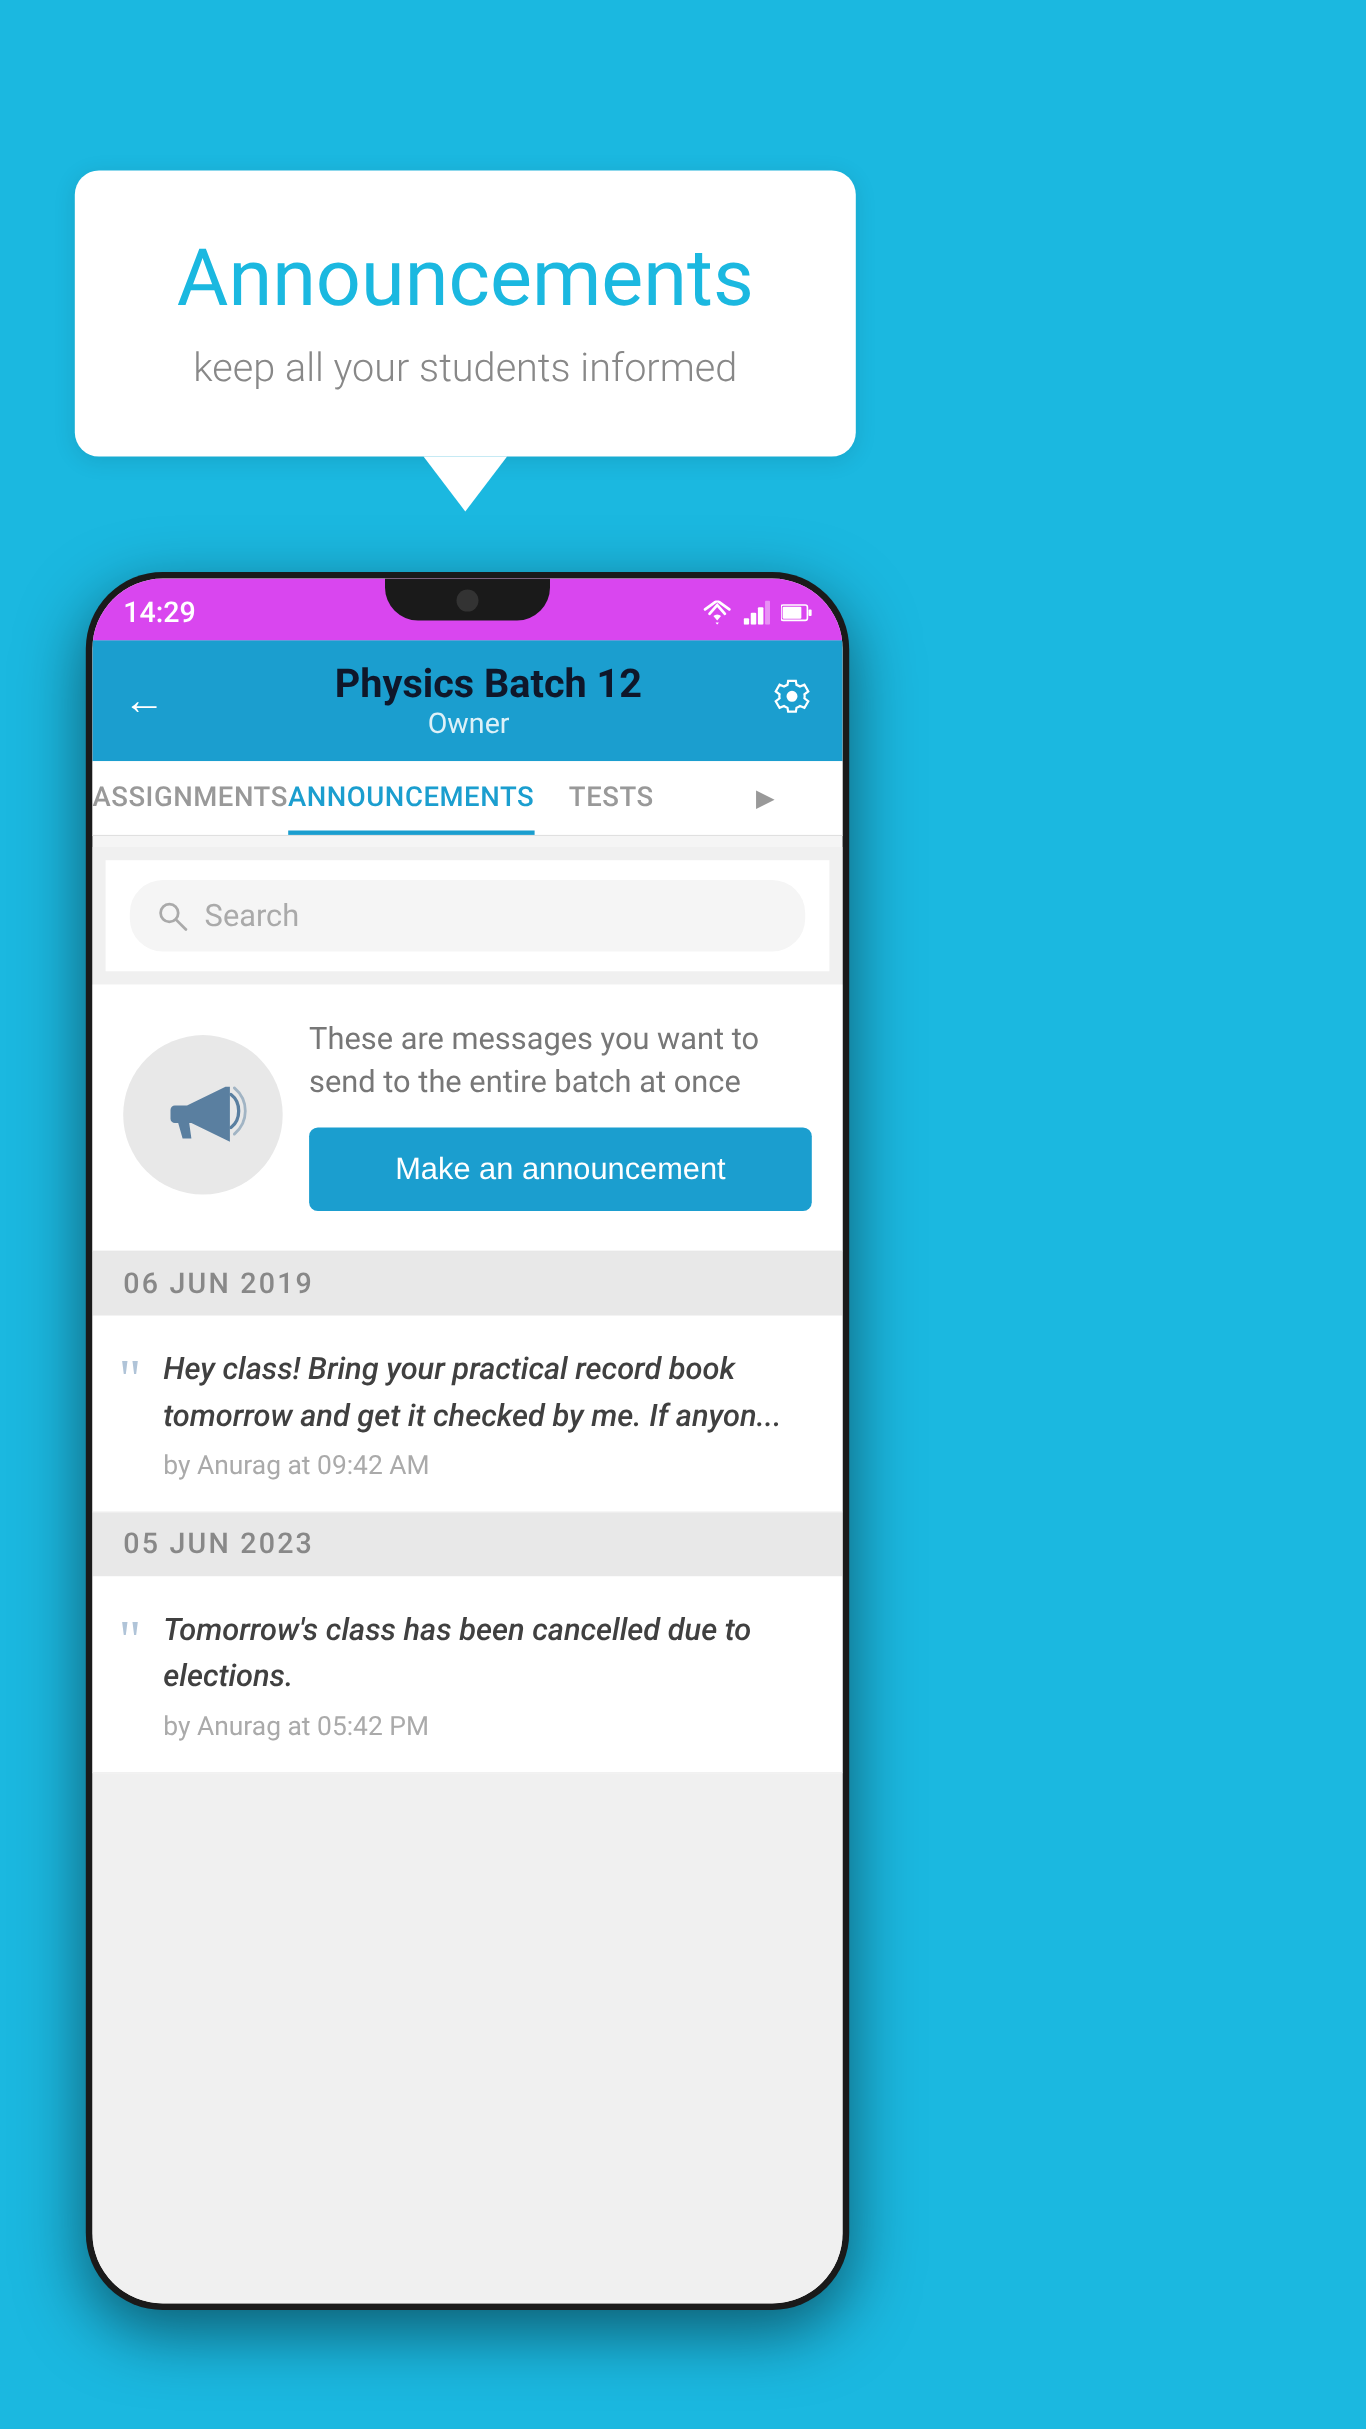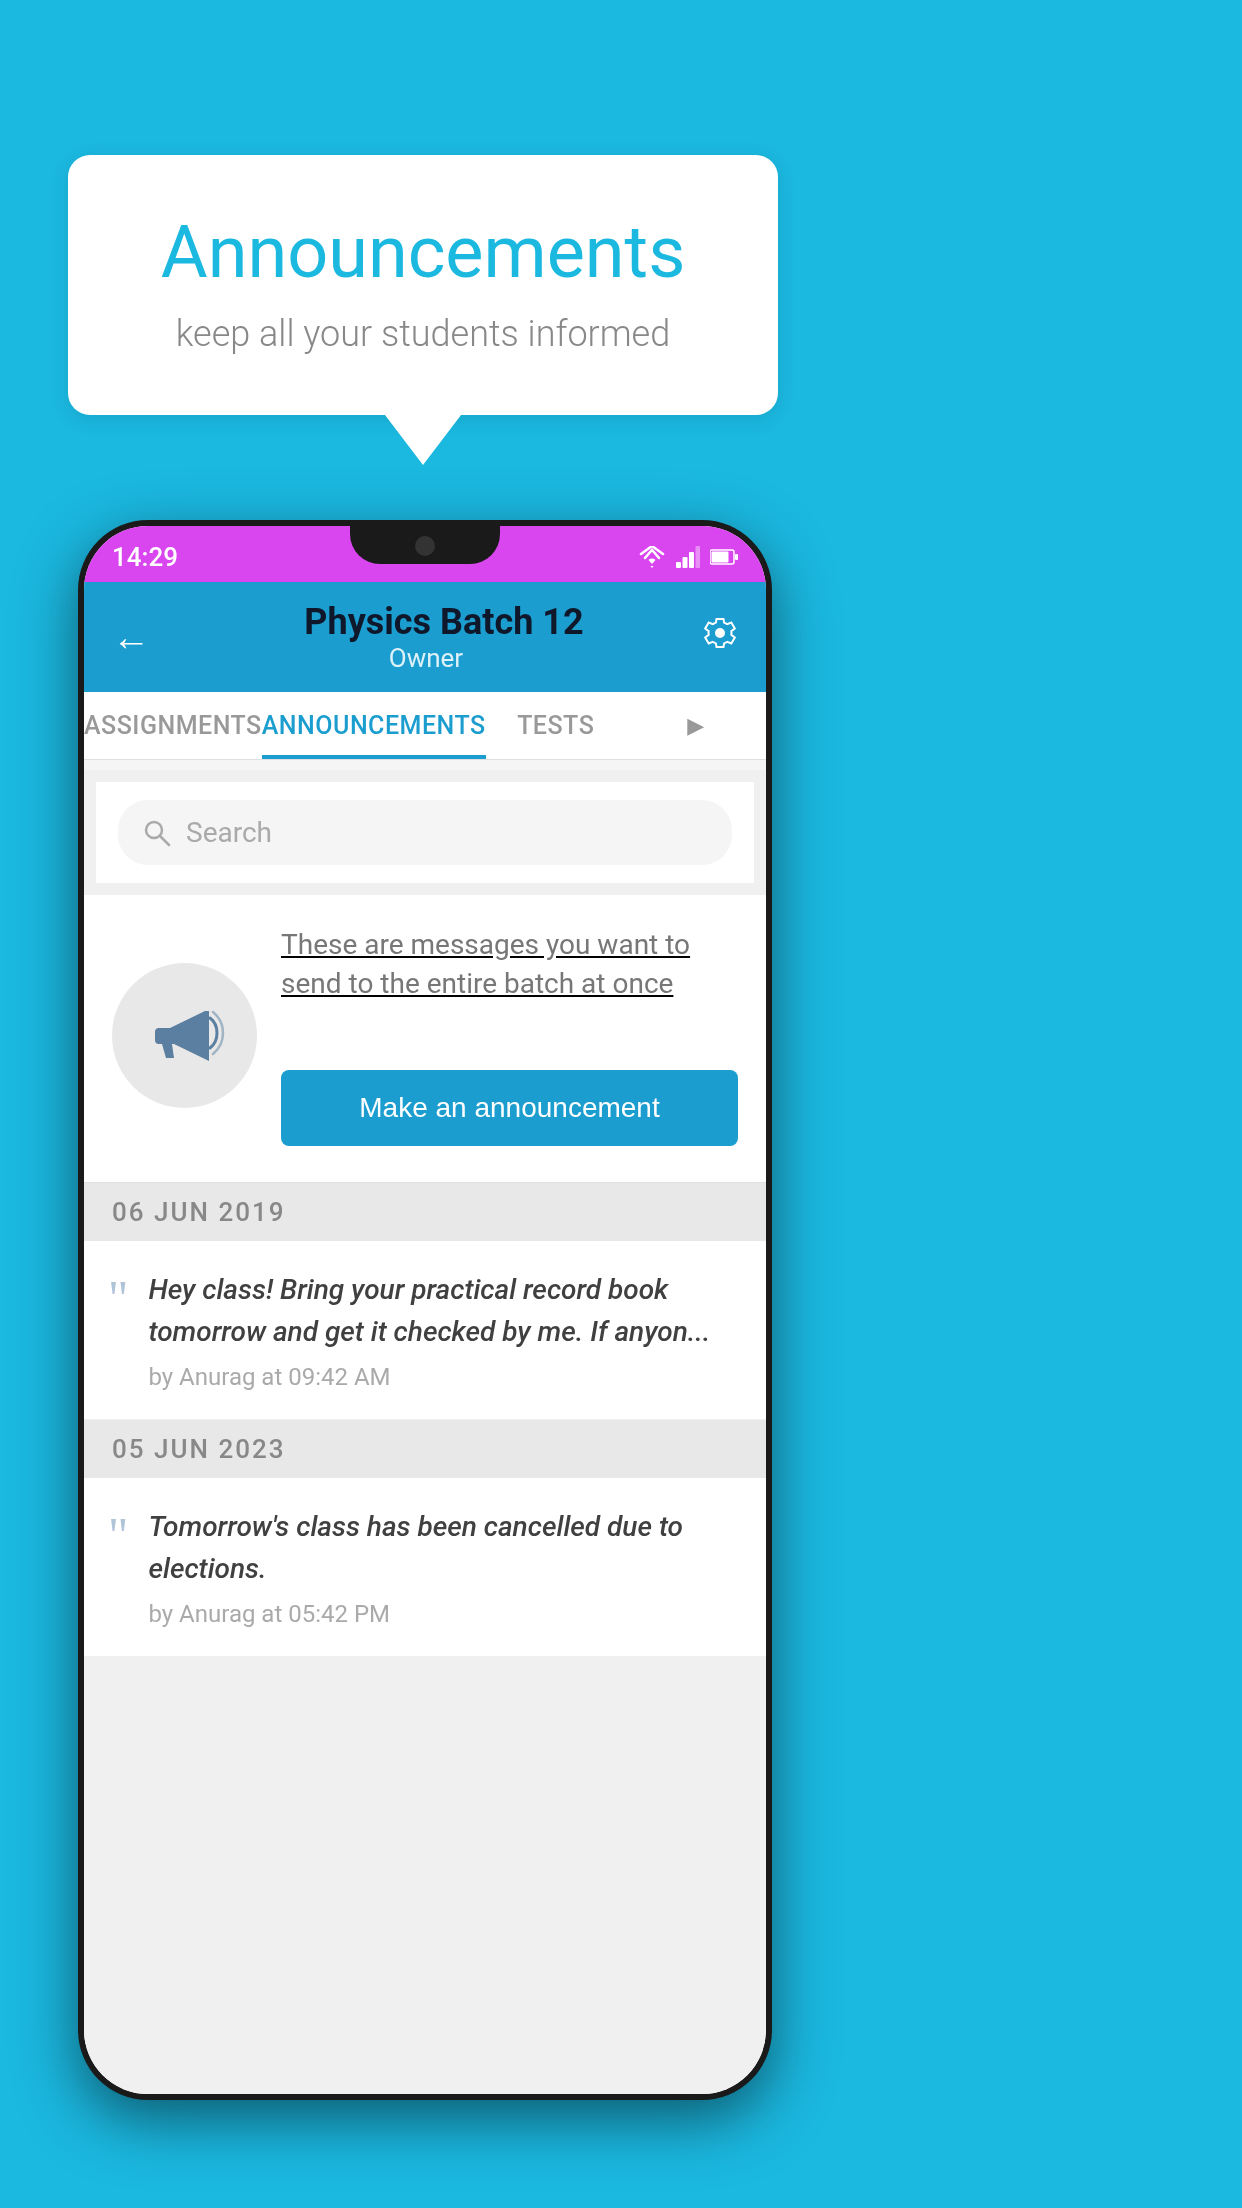--- a/index.html
+++ b/index.html
@@ -295,41 +295,39 @@
       border-radius: 50%;
       background: #e8e8e8;
       display: flex;
       align-items: center;
       justify-content: center;
       flex-shrink: 0;
     }
 
     .promo-right {
       flex: 1;
-      text-decoration: underline;
     }
 
     .promo-text {
       color: #777;
       font-size: 28px;
       line-height: 1.4;
       margin-bottom: 22px;
     }
 
     .make-announcement-btn {
       background: #1b9ecf;
       color: white;
       border: none;
       border-radius: 8px;
       padding: 22px 32px;
       font-size: 28px;
       font-weight: 500;
       cursor: pointer;
       width: 100%;
-      margin-top: 45px;
     }
 
     
     .date-divider {
       background: #e8e8e8;
       padding: 14px 28px;
       color: #888;
       font-size: 26px;
       font-weight: 500;
       letter-spacing: 2px;

